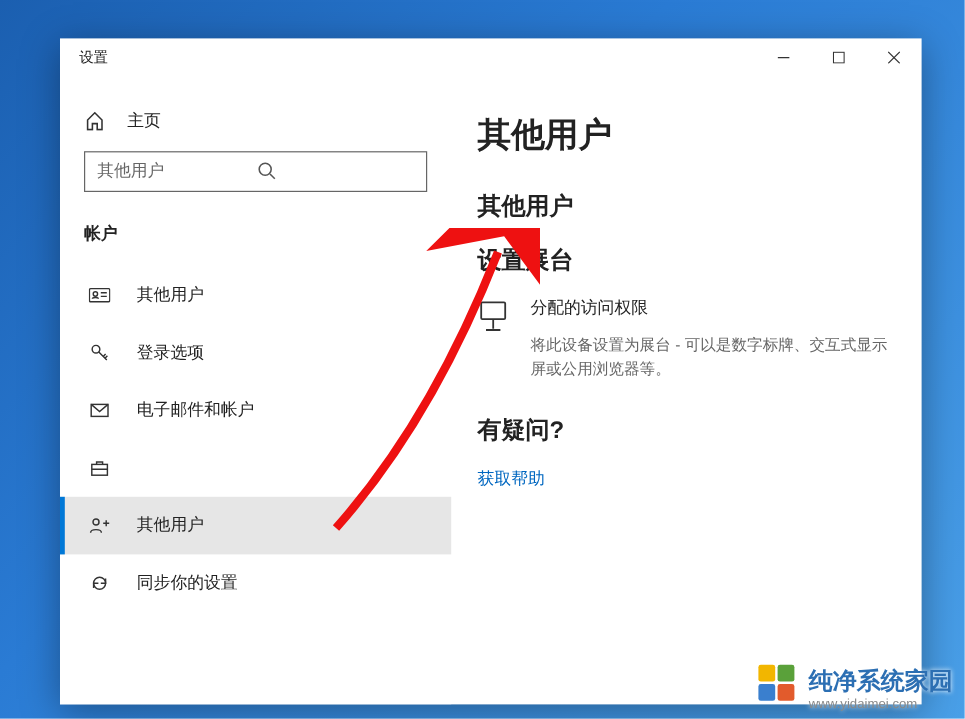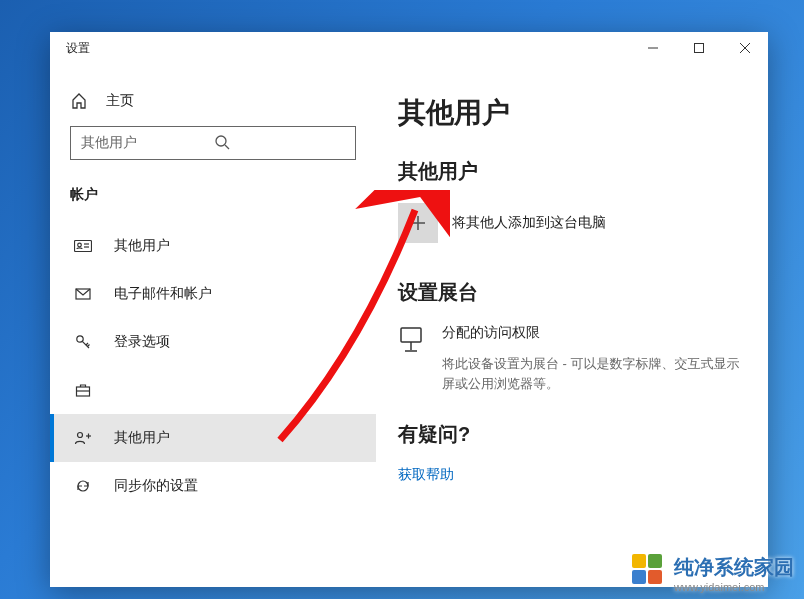--- a/index.html
+++ b/index.html
@@ -178,35 +178,35 @@
                 <line x1="10" y1="6" x2="15" y2="6" stroke="#333" stroke-width="1.2"></line>
                 <line x1="10" y1="9" x2="15" y2="9" stroke="#333" stroke-width="1.2"></line>
               </svg>
           </span>
           <span>其他用户</span>
         </div>
 
         <div class="nav-item">
           <span class="ic">
             <svg width="16" height="16" viewBox="0 0 16 16">
+                <circle cx="5" cy="5" r="3.2" fill="none" stroke="#333" stroke-width="1.2"></circle>
+                <path d="M7.3 7.3 L14 14 M11 11 L13 9 M12.5 12.5 L14.5 10.5" fill="none" stroke="#333" stroke-width="1.2"></path>
+              </svg>
+          </span>
+          <span>登录选项</span>
+        </div>
+
+        <div class="nav-item">
+          <span class="ic">
+            <svg width="16" height="16" viewBox="0 0 16 16">
                 <rect x="1" y="3" width="14" height="10" fill="none" stroke="#333" stroke-width="1.2"></rect>
                 <path d="M1 3 L8 9 L15 3" fill="none" stroke="#333" stroke-width="1.2"></path>
               </svg>
           </span>
           <span>电子邮件和帐户</span>
-        </div>
-
-        <div class="nav-item">
-          <span class="ic">
-            <svg width="16" height="16" viewBox="0 0 16 16">
-                <circle cx="5" cy="5" r="3.2" fill="none" stroke="#333" stroke-width="1.2"></circle>
-                <path d="M7.3 7.3 L14 14 M11 11 L13 9 M12.5 12.5 L14.5 10.5" fill="none" stroke="#333" stroke-width="1.2"></path>
-              </svg>
-          </span>
-          <span>登录选项</span>
         </div>
 
         <div class="nav-item">
           <span class="ic">
             <svg width="16" height="16" viewBox="0 0 16 16">
                 <rect x="1.5" y="5" width="13" height="9" fill="none" stroke="#333" stroke-width="1.2"></rect>
                 <path d="M5.5 5 V3 H10.5 V5" fill="none" stroke="#333" stroke-width="1.2"></path>
                 <line x1="1.5" y1="9" x2="14.5" y2="9" stroke="#333" stroke-width="1.2"></line>
               </svg>
           </span>
@@ -234,29 +234,20 @@
           <span>同步你的设置</span>
         </div>
 
       </div>
 
       <div class="content">
         <h1 class="page-title">其他用户</h1>
 
         <h2 class="sect">其他用户</h2>
 
-        <div class="add-row">
-          <div class="add-btn">
-            <svg width="18" height="18" viewBox="0 0 18 18">
-                <line x1="9" y1="2" x2="9" y2="16" stroke="#555" stroke-width="1.6"></line>
-                <line x1="2" y1="9" x2="16" y2="9" stroke="#555" stroke-width="1.6"></line>
-              </svg>
-          </div>
-          <span class="add-label">将其他人添加到这台电脑</span>
-        </div>
 
         <h2 class="sect">设置展台</h2>
 
         <div class="kiosk-row">
           <div class="kiosk-ic">
             <svg width="26" height="28" viewBox="0 0 26 28">
                 <rect x="3" y="2" width="20" height="14" rx="1" fill="none" stroke="#333" stroke-width="1.5"></rect>
                 <line x1="13" y1="16" x2="13" y2="24" stroke="#333" stroke-width="1.5"></line>
                 <line x1="7" y1="25" x2="19" y2="25" stroke="#333" stroke-width="1.5"></line>
               </svg>

